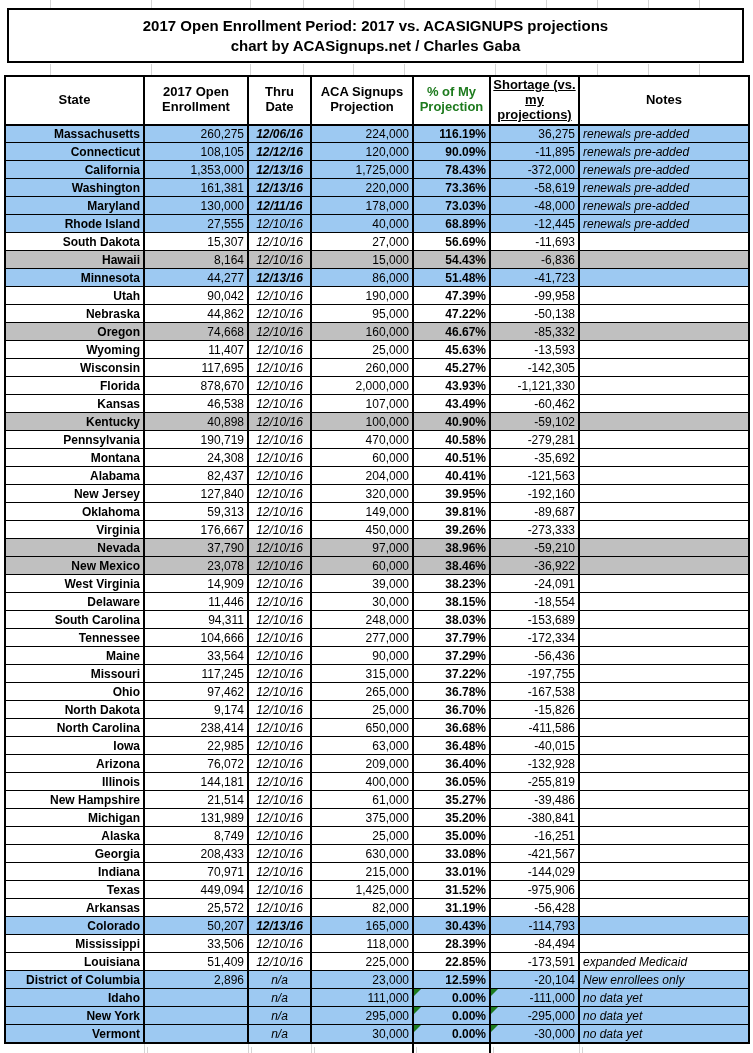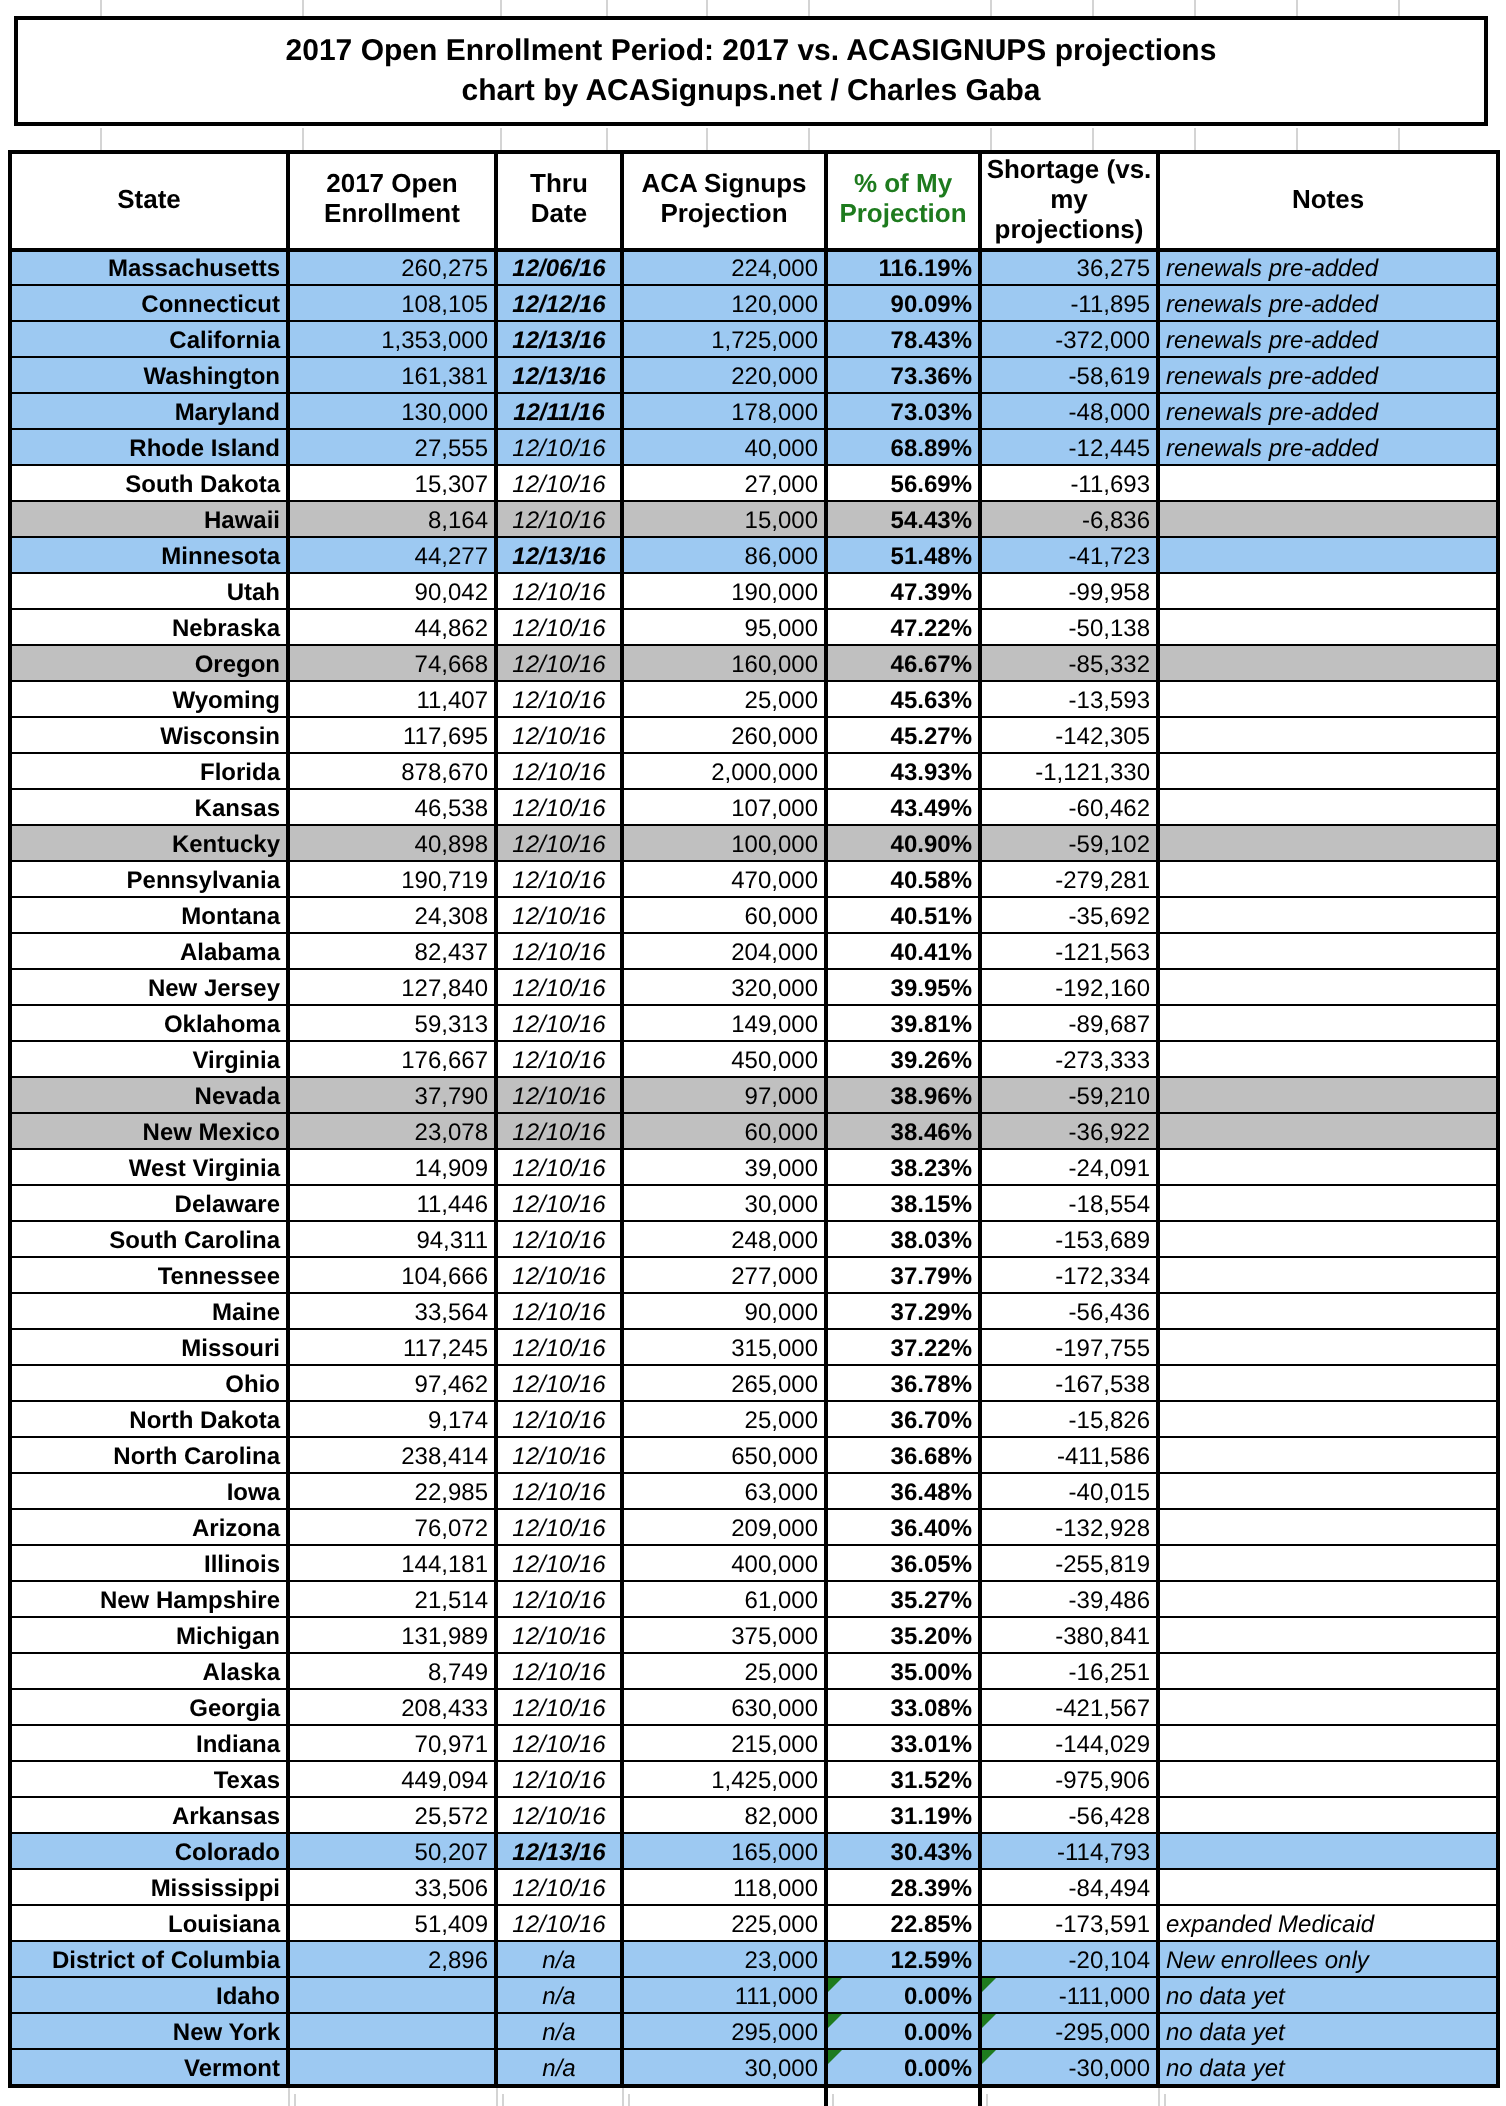--- a/index.html
+++ b/index.html
@@ -23,21 +23,21 @@
   #tables{position:absolute;left:4px;top:75px;width:745px;}
   table{border-collapse:collapse;table-layout:fixed;width:744px;}
   col.c0{width:139px}col.c1{width:104px}col.c2{width:63px}col.c3{width:102px}
   col.c4{width:77px}col.c5{width:89px}col.c6{width:170px}
 
   #main-table th{border:2px solid #000;border-top-width:2.5px;background:#fff;
     font-size:13px;font-weight:bold;padding:1px 2px;vertical-align:middle;line-height:1.15;}
   #main-table thead tr{height:46px;}
   th.yellow{background:var(--yellow);}
   th.green-text{color:var(--green);}
-  th.small{font-size:11px;font-weight:bold;}
+  th.small{font-size:11px;font-weight:bold;text-decoration:underline;}
 
   #main-table td{border:1px solid #000;border-left-width:2px;border-right-width:2px;
     font-size:12px;color:#000;padding:0 3px;overflow:hidden;white-space:nowrap;position:relative;}
   #main-table tr.row{height:18px;}
   #main-table td:first-child{border-left-width:2.5px;}
   #main-table td:last-child{border-right-width:2.5px;}
   #main-table tr.row:last-child td{border-bottom-width:2.5px;}
 
   tr.bg-blue td{background:var(--blue);}
   tr.bg-gray td{background:var(--gray);}

